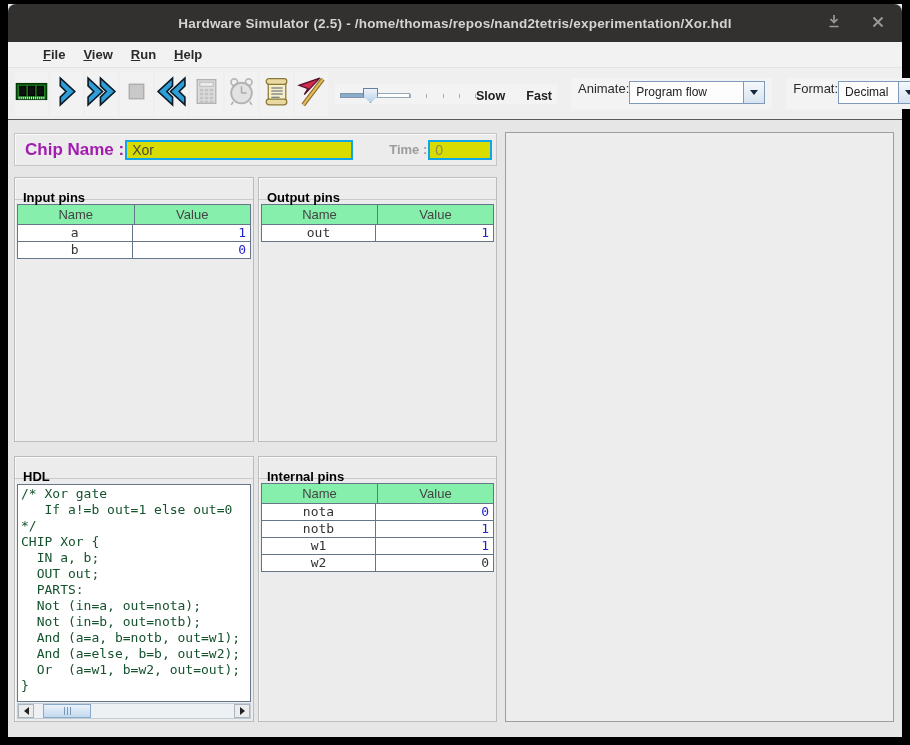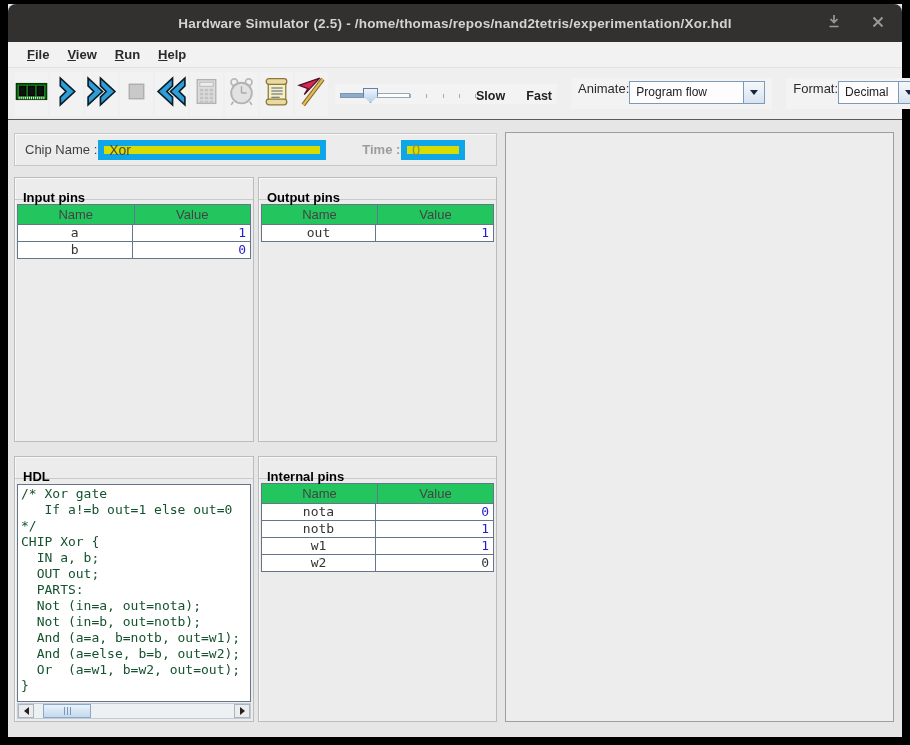--- a/index.html
+++ b/index.html
@@ -7,21 +7,21 @@
   .window { position:absolute; left:8px; top:4px; width:894px; height:733px; background:#e6e6e6; }
 
   
   .titlebar { height:38px; background:#323130; border-radius:8px 8px 0 0; position:relative;
               display:flex; align-items:center; justify-content:center; }
   .title-text { color:#d4d3d2; font-weight:bold; font-size:13.5px; letter-spacing:.2px; }
   .tb-controls { position:absolute; right:16px; top:0; height:100%; display:flex; gap:28px; align-items:center; }
   .tb-btn { width:16px; height:16px; display:flex; align-items:center; justify-content:center; }
 
   
-  .menubar { height:26px; background:#f2f2f2; display:flex; align-items:center; padding-left:10px;
+  .menubar { height:26px; background:#f2f2f2; display:flex; align-items:center; padding-left:26px;
              border-bottom:1px solid #e2e2e2; }
   .menu-item { display:inline-block; font-size:13px; font-weight:bold; color:#2a2a2a; padding:3px 9px; }
   .menu-item::first-letter { text-decoration:underline; }
 
   
   .toolbar { height:52px; background:#efefef; border-bottom:1px solid #5a5a5a;
              display:flex; align-items:center; padding:0 6px; }
   .tool-btn { width:46px; height:44px; display:flex; align-items:center; justify-content:center;
               background:#f2f2f2; margin:0 1px; }
   .tool-btn svg { width:33px; height:33px; }
@@ -46,35 +46,35 @@
                display:flex; align-items:center; justify-content:center; }
   .combo-arrow { width:0; height:0; border-left:4.5px solid transparent; border-right:4.5px solid transparent; border-top:5.5px solid #17273a; }
   .combo-animate { width:136px; } .combo-format { width:82px; } .combo-view { width:72px; }
 
   
   .main { position:relative; height:616px; background:#e6e6e6; }
 
   .chipbar { position:absolute; left:6px; top:13px; width:483px; height:33px; background:#ececec;
              border:1px solid #c6c6c6; box-shadow:inset 1px 1px 0 #fafafa;
              display:flex; align-items:center; }
-  .chip-label { font-size:13px; font-weight:normal; color:#404040; margin-left:10px; }
+  .chip-label { font-size:17px; font-weight:bold; color:#a21caf; margin-left:10px; }
   .time-label { font-size:13px; font-weight:bold; color:#9c9c9c; margin-left:36px; }
-  .yellow-field { background:#d8dc00; border:6px solid #0ea5e9; height:20px; font-size:14px;
+  .yellow-field { background:#d8dc00; border:2px solid #0ea5e9; height:20px; font-size:14px;
                   display:flex; align-items:center; padding:0 5px; margin-left:1px; }
   .chip-name-field { width:228px; color:#4a4a40; }
   .time-field { width:64px; color:#8e8e4a; }
 
   .panel { position:absolute; background:#ececec; border:1px solid #bcbcbc; box-shadow:inset 1px 1px 0 #f8f8f8; }
   .panel-title { font-size:13px; font-weight:bold; color:#000000; padding:12px 8px 3px; border-bottom:1px solid #cacaca; height:22px; }
   .panel-input    { left:6px;   top:57px;  width:240px; height:265px; }
   .panel-output   { left:250px; top:57px;  width:239px; height:265px; }
   .panel-hdl      { left:6px;   top:336px; width:240px; height:266px; }
   .panel-internal { left:250px; top:336px; width:239px; height:266px; }
 
-  .pin-table { margin:4px 2px 0; border:1px solid #65758a; border-bottom:none; background:#22c55e; }
+  .pin-table { margin:4px 2px 0; border:1px solid #65758a; border-bottom:none; background:#86efac; }
   .pt-hrow { display:flex; height:20px; border-bottom:1px solid #65758a; font-size:13px; color:#444; }
   .pt-hcell { flex:1; text-align:center; line-height:20px; }
   .pt-hcell + .pt-hcell { border-left:1px solid #65758a; }
   .pt-row { display:flex; height:17px; background:#fff; border-bottom:1px solid #65758a;
             font-family:"DejaVu Sans Mono",monospace; font-size:13px; }
   .pt-name  { flex:1; text-align:center; line-height:16px; color:#333; }
   .pt-value { flex:1; border-left:1px solid #65758a; text-align:right; padding-right:4px; line-height:16px; color:#2323cc; }
   .pt-value.plain { color:#333; }
 
   .hdl-body { position:absolute; top:27px; left:2px; right:2px; bottom:19px; background:#fff;

